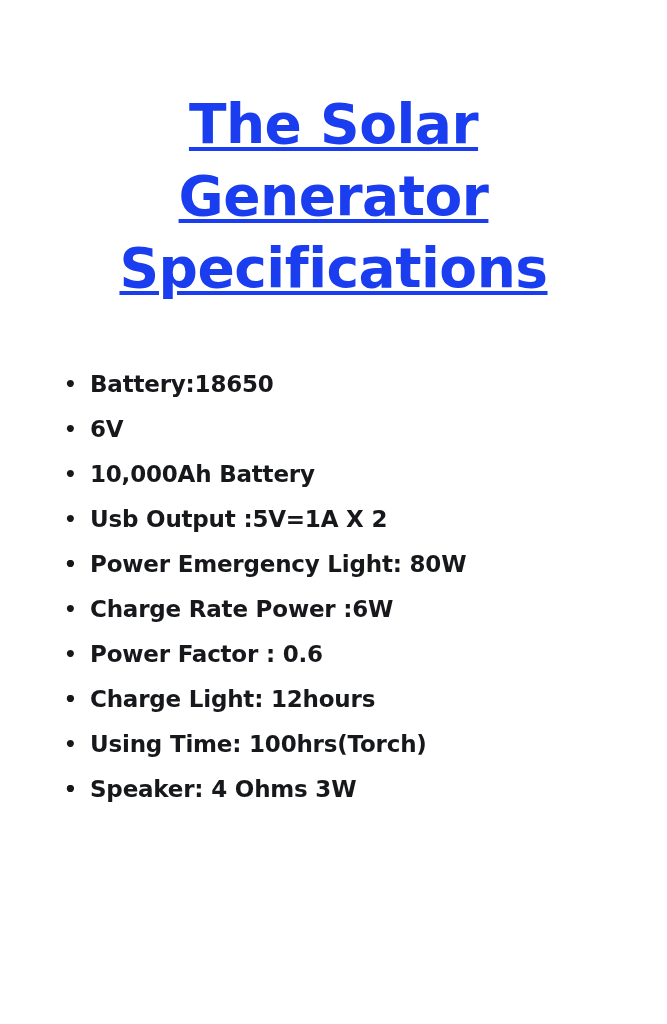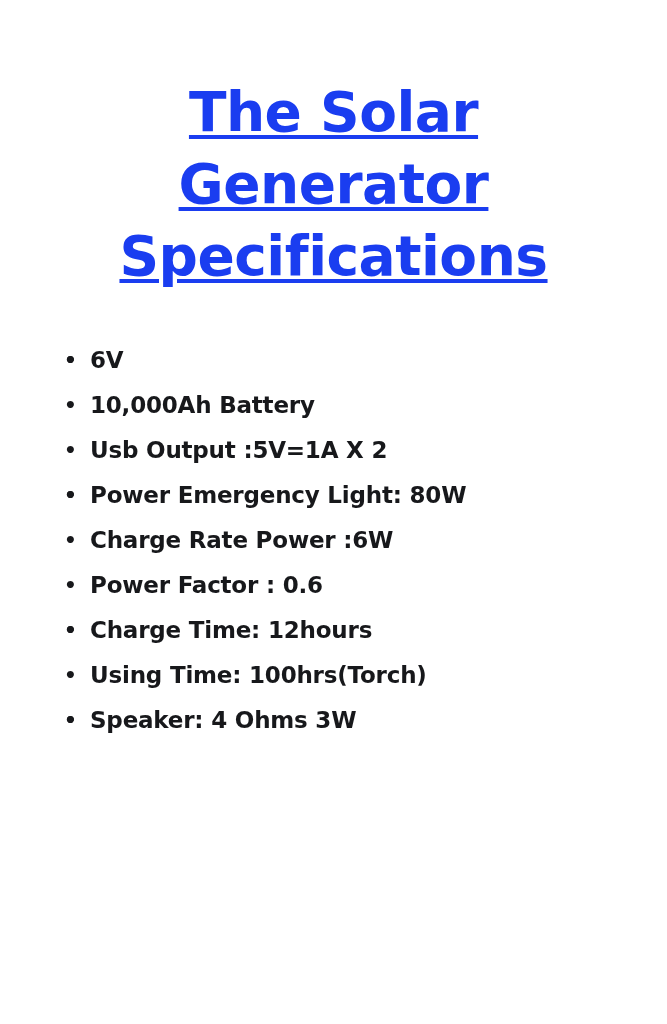--- a/index.html
+++ b/index.html
@@ -13,21 +13,21 @@
     font-family: "Liberation Sans", sans-serif;
     overflow: hidden;
   }
   .page {
     width: 667px;
     height: 1024px;
     position: relative;
     box-sizing: border-box;
   }
   .title {
-    margin: 4px;
+    margin: 16px;
     padding: 72px 50px 0 50px;
     text-align: center;
     color: #1a3df0;
     font-family: "DejaVu Sans", sans-serif;
     font-weight: 700;
     font-size: 55px;
     line-height: 1.31;
     letter-spacing: -0.5px;
     text-decoration: underline;
     text-underline-offset: 4px;
@@ -64,20 +64,21 @@
 </head>
 <body>
 
 <div class="page">
 
   <h1 class="title">The Solar Generator Specifications</h1>
 
   <ul class="spec-list">
     <li class="spec-item">
       <span class="bullet">•</span>
+      <span>Battery:18650</span>
     </li>
     <li class="spec-item">
       <span class="bullet">•</span>
       <span>6V</span>
     </li>
     <li class="spec-item">
       <span class="bullet">•</span>
       <span>10,000Ah Battery</span>
     </li>
     <li class="spec-item">
@@ -97,21 +98,21 @@
     </li>
     <li class="spec-item">
       <span class="bullet">•</span>
       <span>Power Factor : 0.6</span>
     </li>
     <li class="spec-item">
       <span class="bullet">•</span>
     </li>
     <li class="spec-item">
       <span class="bullet">•</span>
-      <span>Charge Time: 12hours</span>
+      <span>Charge Light: 12hours</span>
     </li>
     <li class="spec-item">
       <span class="bullet">•</span>
       <span>Using Time: 100hrs(Torch)</span>
     </li>
     <li class="spec-item">
       <span class="bullet">•</span>
     </li>
     <li class="spec-item">
       <span class="bullet">•</span>

